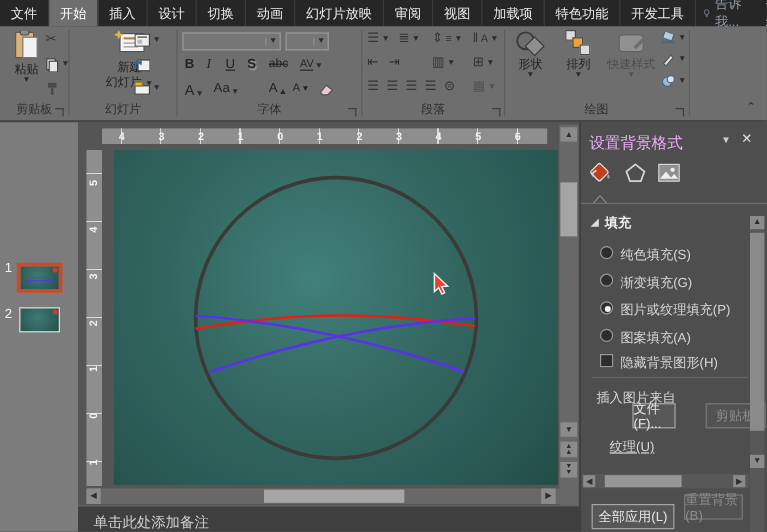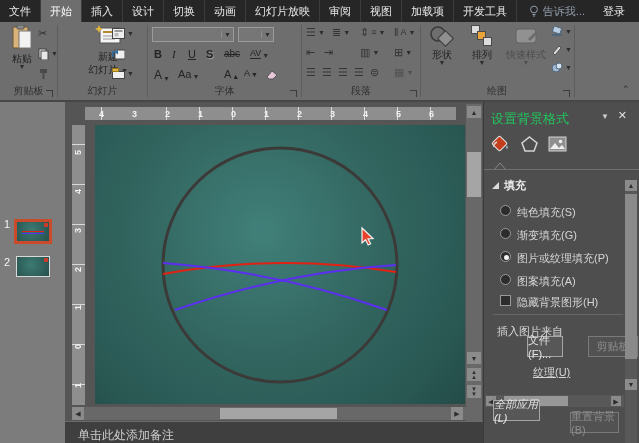--- a/index.html
+++ b/index.html
@@ -65,21 +65,21 @@
   #hscroll-thumb { position:absolute; left:155px; top:306px; width:117px; height:11px; background:#a5a5a5; }
   .dblarrow { display:flex; flex-direction:column; line-height:5px; font-size:6px; }
 
   
   #notes { position:absolute; left:65px; top:421px; width:418px; height:22px; background:#3f3f3f;
     border-top:1px solid #6a6a6a; color:#cfcfcf; font-size:12px; padding:5px 0 0 13px; }
 
   
   #panel { position:absolute; left:483px; top:102px; width:156px; height:341px; background:#4e4e4e;
     border-left:1px solid #3a3a3a; color:#d6d6d6; font-size:11px; }
-  #panel-title { position:absolute; left:7px; top:8px; font-size:13px; color:#22c55e; }
+  #panel-title { position:absolute; left:7px; top:8px; font-size:13px; color:#f0abfc; }
   #panel-dd { position:absolute; right:30px; top:10px; font-size:8px; color:#cfcfcf; }
   #panel-close { position:absolute; right:12px; top:7px; font-size:11px; color:#e0e0e0; }
   #panel-tabs { position:absolute; left:7px; top:32px; display:flex; gap:9px; align-items:center; }
   #panel-tabline { position:absolute; left:0; top:67px; width:156px; height:1px; background:#6f6f6f; }
   #panel-caret { position:absolute; left:10px; top:61px; width:12px; height:7px; }
   .p-section { position:absolute; left:8px; font-weight:bold; color:#ececec; display:flex; gap:5px; align-items:center; }
   .tri-exp { width:0; height:0; border-left:7px solid transparent; border-bottom:7px solid #dcdcdc; }
   .p-row { position:absolute; left:16px; display:flex; align-items:flex-start; gap:6px; }
   .radio { width:11px; height:11px; border-radius:50%; background:#2d2d2d; border:1px solid #9a9a9a; position:relative; flex:none; }
   .radio.sel::after { content:""; position:absolute; left:3px; top:3px; width:5px; height:5px; border-radius:50%; background:#f2f2f2; }
@@ -122,20 +122,23 @@
   <div class="tab">
       <span>审阅</span>
     </div>
   <div class="tab">
       <span>视图</span>
     </div>
   <div class="tab">
       <span>加载项</span>
     </div>
   <div class="tab">
+      <span>特色功能</span>
+    </div>
+  <div class="tab">
       <span>开发工具</span>
     </div>
   <div id="tab-right">
     <div class="tellme">
       <svg width="10" height="12" viewBox="0 0 10 12">
         <circle cx="5" cy="4.5" r="3.4" fill="none" stroke="#8f9ba8"></circle>
         <line x1="3.5" y1="9.5" x2="6.5" y2="9.5" stroke="#8f9ba8"></line>
         <line x1="4" y1="11" x2="6" y2="11" stroke="#8f9ba8"></line>
       </svg>
       <span>告诉我...</span>
@@ -514,33 +517,33 @@
   <div class="p-row" style="top:222px;left:13px;">
     <span>插入图片来自</span>
   </div>
   <div class="pbtn" style="left:43px;top:234px;width:36px;">
     <span>文件(F)...</span>
   </div>
   <div class="pbtn disabled" style="left:104px;top:234px;width:50px;">
     <span>剪贴板</span>
   </div>
 
-  <div class="p-row" style="top:263px;left:49px;text-decoration:underline;">
+  <div class="p-row" style="top:263px;left:24px;text-decoration:underline;">
     <span>纹理(U)</span>
   </div>
 
   <div id="p-vtrack"></div>
   <div class="sb-box" style="right:2px;top:78px;width:12px;height:11px;">▲</div>
   <div id="p-vthumb"></div>
   <div class="sb-box" style="right:2px;top:277px;width:12px;height:11px;">▼</div>
 
   <div id="p-htrack"></div>
   <div class="sb-box" style="left:2px;top:294px;width:10px;height:10px;">◀</div>
   <div id="p-hthumb"></div>
   <div class="sb-box" style="left:127px;top:294px;width:10px;height:10px;">▶</div>
 
-  <div class="pbtn" style="left:9px;top:298px;width:47px;font-style:italic;">
+  <div class="pbtn" style="left:9px;top:318px;width:69px;">
     <span>全部应用(L)</span>
   </div>
   <div class="pbtn disabled" style="left:86px;top:310px;width:49px;">
     <span>重置背景(B)</span>
   </div>
 </div>
 
 </body></html>

